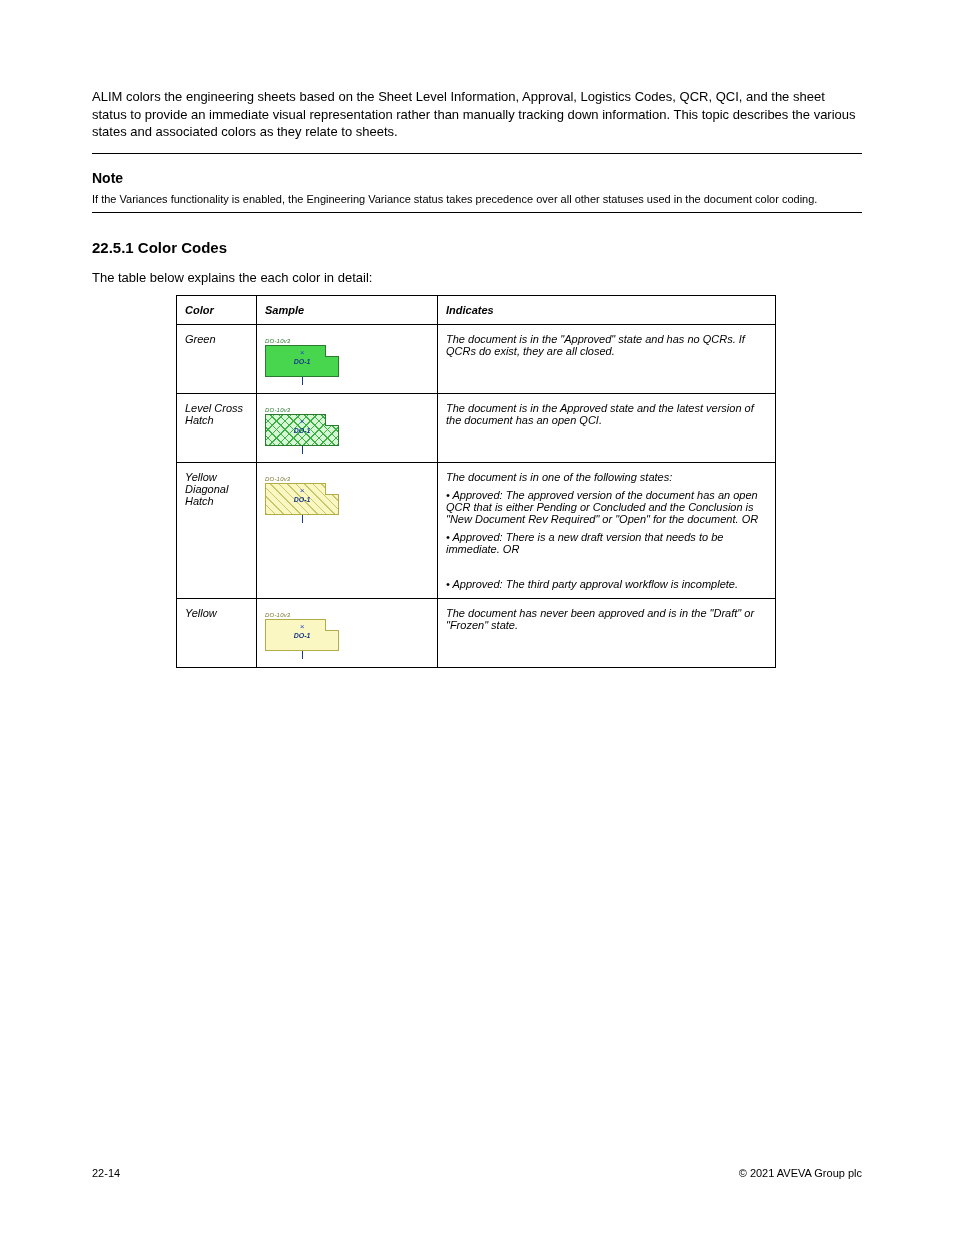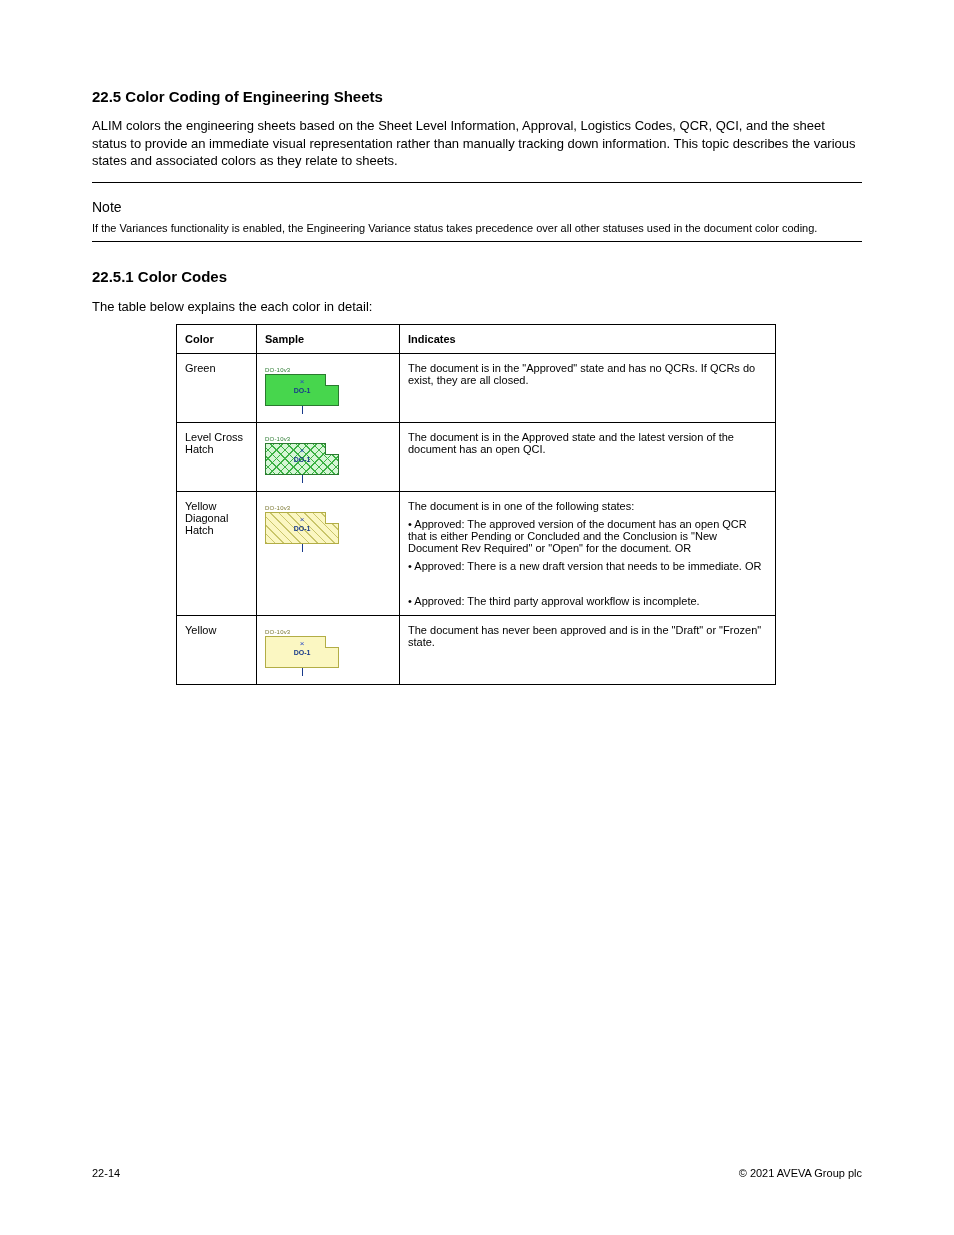--- a/index.html
+++ b/index.html
@@ -24,21 +24,21 @@
     line-height: 1.35;
     margin-bottom: 12px;
   }
   .hr {
     border: none;
     border-top: 1.5px solid #000;
     margin: 6px 0 10px 0;
   }
   .note-label {
     font-size: 14px;
-    font-weight: normal;
+    font-weight: bold;
     margin-top: 16px;
     margin-bottom: 6px;
   }
   .note-body {
     font-size: 11px;
     margin-bottom: 6px;
     line-height: 1.35;
   }
   .sub-heading {
     font-size: 15px;
@@ -54,26 +54,27 @@
     border-collapse: collapse;
     width: 600px;
     margin-left: 84px;
   }
   table.color-table th, table.color-table td {
     border: 1px solid #000;
     font-size: 11px;
     vertical-align: top;
     padding: 8px 8px;
     text-align: left;
+    font-style: italic;
   }
   table.color-table th {
     font-weight: bold;
   }
   .col-color { width: 80px; }
-  .col-sample { width: 143px; text-align: center; }
+  .col-sample { width: 181px; text-align: center; }
   .col-indic { width: auto; }
   .swatch-cell {
     text-align: center;
     padding: 10px 4px 14px 4px;
   }
   .swatch-wrap {
     display: inline-block;
     position: relative;
   }
   .tiny-label {
@@ -149,21 +150,20 @@
     display: flex;
     justify-content: space-between;
     font-size: 11px;
   }
   .footer-right { }
 </style>
 </head>
 <body>
 
 <div class="page">
-  <div class="section-title">22.5 Color Coding of Engineering Sheets</div>
   <div class="body-text">ALIM colors the engineering sheets based on the Sheet Level Information, Approval, Logistics Codes, QCR, QCI, and the sheet status to provide an immediate visual representation rather than manually tracking down information. This topic describes the various states and associated colors as they relate to sheets.</div>
 
   <hr class="hr">
   <div class="note-label">Note</div>
   <div class="note-body">If the Variances functionality is enabled, the Engineering Variance status takes precedence over all other statuses used in the document color coding.</div>
   <hr class="hr">
 
   <div class="sub-heading">22.5.1 Color Codes</div>
   <div class="lead-in">The table below explains the each color in detail:</div>
 

